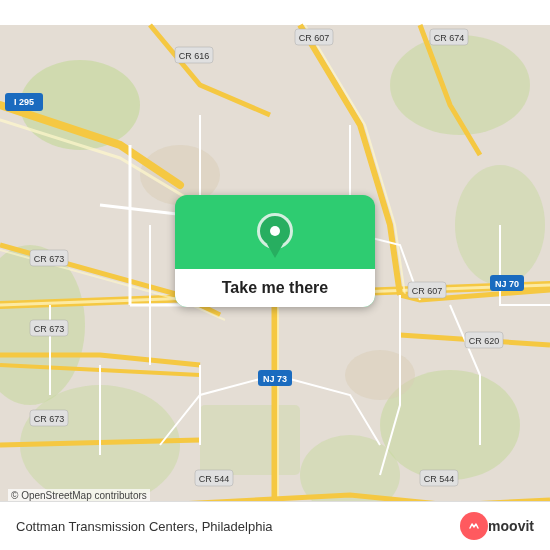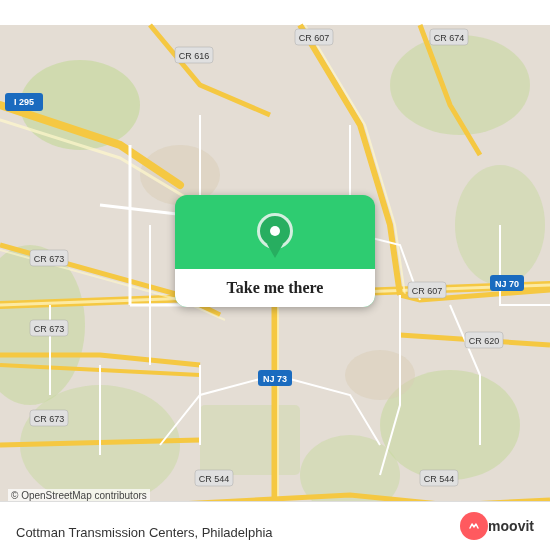--- a/index.html
+++ b/index.html
@@ -20,21 +20,21 @@
 
     
     #bottom-bar {
       position: absolute;
       bottom: 0;
       left: 0;
       width: 100%;
       background: #fff;
       padding: 10px 16px;
       display: flex;
-      align-items: flex-end;
+      align-items: center;
       justify-content: space-between;
       border-top: 1px solid #ddd;
       z-index: 10;
     }
 
     #bottom-bar-text {
       font-size: 13px;
       color: #333;
     }
 
@@ -137,21 +137,20 @@
     }
 
     #cta-label {
       background: white;
       border-radius: 0 0 12px 12px;
       padding: 10px 16px;
       font-size: 16px;
       font-weight: 600;
       color: #222;
       margin-top: 4px;
-      font-family: Liberation Serif, serif;
     }
 
     
     #map-svg {
       position: absolute;
       top: 0; left: 0;
       width: 100%;
       height: 100%;
     }
   </style>

